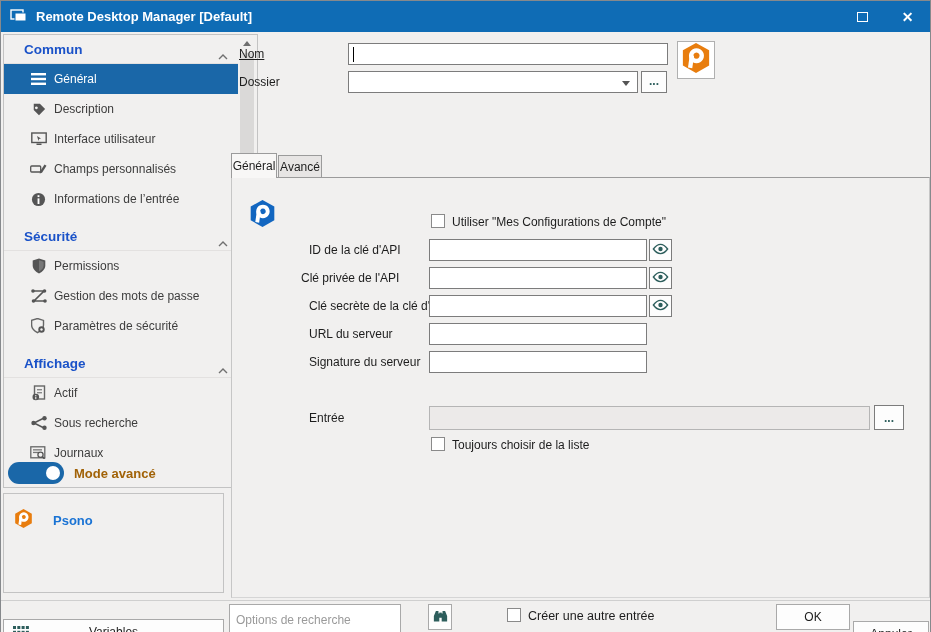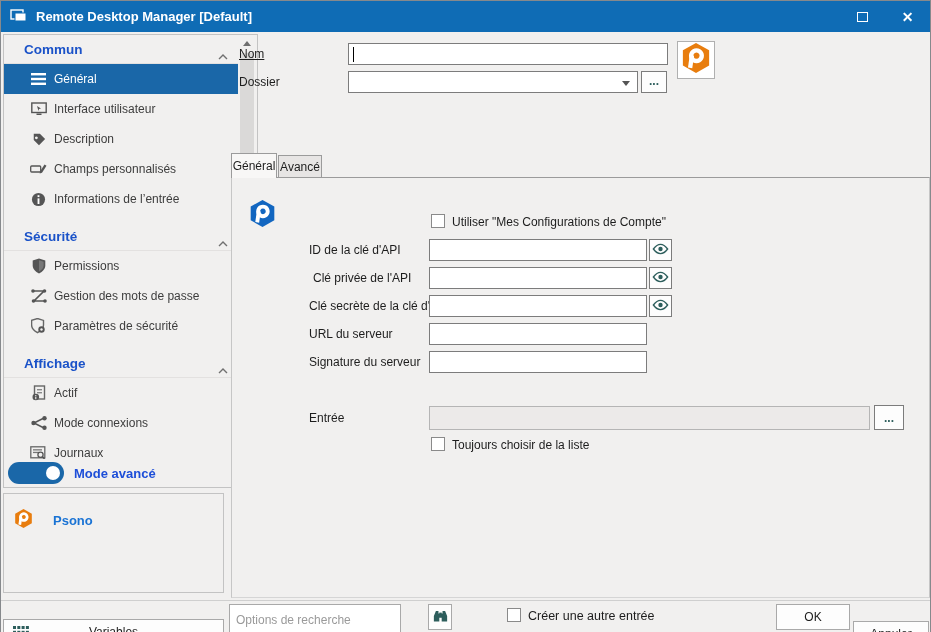--- a/index.html
+++ b/index.html
@@ -29,21 +29,21 @@
   
   .v-scroll { position:absolute; right:1px; top:1px; width:18px; bottom:28px; background:#f1f0ef; }
   .v-scroll .arrow { position:absolute; left:0; width:18px; height:15px; display:flex; align-items:center; justify-content:center; }
   .tri-up { width:0; height:0; border-left:4px solid transparent; border-right:4px solid transparent; border-bottom:5px solid #6f6f6f; }
   .tri-down { width:0; height:0; border-left:4px solid transparent; border-right:4px solid transparent; border-top:5px solid #6f6f6f; }
   .v-thumb { position:absolute; left:2px; right:2px; top:17px; height:350px; background:#dad9d8; }
   
   .toggle-row { position:absolute; left:0; bottom:0; width:100%; height:28px; display:flex; align-items:center; background:#f1f0ef; }
   .toggle-pill { position:relative; margin-left:4px; width:56px; height:22px; background:#1a67a8; border-radius:11px; }
   .toggle-knob { position:absolute; right:4px; top:4px; width:14px; height:14px; border-radius:50%; background:#fff; }
-  .toggle-label { margin-left:10px; font-size:13px; font-weight:bold; color:#1d4ed8; }
+  .toggle-label { margin-left:10px; font-size:13px; font-weight:bold; color:#a16207; }
 
   
   .plugin-panel { position:absolute; left:2px; top:492px; width:221px; height:100px; border:1px solid #c3c3c3; background:#f1f0ef; }
   .plugin-row { display:flex; align-items:center; margin:14px 0 0 10px; }
   .plugin-row .plugin-label { margin-left:20px; font-size:13px; font-weight:bold; color:#1a73d4; }
 
   
   .fld-label { position:absolute; font-size:12px; color:#1d1d1d; white-space:nowrap; }
   .txt-input { position:absolute; background:#fff; border:1px solid #7c7c7c; height:22px; }
   .caret { position:absolute; left:4px; top:3px; width:1px; height:15px; background:#000; }
@@ -107,36 +107,36 @@
               <rect x="0" y="0" width="15" height="2.4" fill="#fff"></rect>
               <rect x="0" y="4.8" width="15" height="2.4" fill="#fff"></rect>
               <rect x="0" y="9.6" width="15" height="2.4" fill="#fff"></rect>
             </svg>
         </span>
         <span>Général</span>
       </div>
 
       <div class="side-item">
         <span class="ic">
+          <svg width="14" height="14" viewBox="0 0 16 16">
+              <path fill-rule="evenodd" d="M2 2 h7 l6 6 -7 7 -6 -6 z M5 5 a1.6 1.6 0 1 0 0.01 0 z" fill="#555"></path>
+            </svg>
+        </span>
+        <span>Description</span>
+      </div>
+
+      <div class="side-item">
+        <span class="ic">
           <svg width="16" height="14" viewBox="0 0 16 14">
               <rect x="0.8" y="1" width="14.4" height="9.5" fill="none" stroke="#555" stroke-width="1.4"></rect>
               <path d="M6 4 l4 2.5 -2 0.5 -0.5 2 z" fill="#555"></path>
               <rect x="5.5" y="11.5" width="5" height="1.5" fill="#555"></rect>
             </svg>
         </span>
         <span>Interface utilisateur</span>
-      </div>
-
-      <div class="side-item">
-        <span class="ic">
-          <svg width="14" height="14" viewBox="0 0 16 16">
-              <path fill-rule="evenodd" d="M2 2 h7 l6 6 -7 7 -6 -6 z M5 5 a1.6 1.6 0 1 0 0.01 0 z" fill="#555"></path>
-            </svg>
-        </span>
-        <span>Description</span>
       </div>
 
       <div class="side-item">
         <span class="ic">
           <svg width="17" height="12" viewBox="0 0 17 12">
               <rect x="0.7" y="3" width="10" height="6" rx="1" fill="none" stroke="#555" stroke-width="1.3"></rect>
               <path d="M10 8.5 L14.5 1.5 l2 1.2 -4.5 7 -2.3 0.8 z" fill="#555"></path>
             </svg>
         </span>
         <span>Champs personnalisés</span>
@@ -222,21 +222,21 @@
       <div class="side-item">
         <span class="ic">
           <svg width="16" height="14" viewBox="0 0 16 14">
               <line x1="3" y1="7" x2="13" y2="2" stroke="#555" stroke-width="1.4"></line>
               <line x1="3" y1="7" x2="13" y2="12" stroke="#555" stroke-width="1.4"></line>
               <circle cx="2.5" cy="7" r="2.2" fill="#555"></circle>
               <circle cx="13.5" cy="2.2" r="2.2" fill="#555"></circle>
               <circle cx="13.5" cy="11.8" r="2.2" fill="#555"></circle>
             </svg>
         </span>
-        <span>Mode connexions</span>
+        <span>Sous recherche</span>
       </div>
 
       <div class="side-item">
         <span class="ic">
           <svg width="17" height="14" viewBox="0 0 17 14">
               <rect x="0.8" y="0.8" width="14" height="11" fill="none" stroke="#666" stroke-width="1.3"></rect>
               <rect x="3" y="3.2" width="9" height="1.3" fill="#777"></rect>
               <rect x="3" y="5.8" width="6" height="1.3" fill="#777"></rect>
               <circle cx="10.5" cy="8.8" r="2.6" fill="none" stroke="#555" stroke-width="1.3"></circle>
               <line x1="12.4" y1="10.7" x2="14.6" y2="12.9" stroke="#555" stroke-width="1.6"></line>
@@ -316,21 +316,21 @@
 
   <span class="fld-label" style="left:308px; top:242px; z-index:3;">ID de la clé d'API</span>
   <div class="txt-input" style="left:428px; top:238px; width:218px; z-index:4;"></div>
   <div class="eye-btn" style="left:648px; top:238px; z-index:4;">
     <span><svg width="17" height="12" viewBox="0 0 24 16">
           <path d="M12 1.5 C7 1.5 3.5 6 2 8 c1.5 2 5 6.5 10 6.5 S20.5 10 22 8 C20.5 6 17 1.5 12 1.5 z" fill="none" stroke="#2d5e5c" stroke-width="2"></path>
           <circle cx="12" cy="8" r="3.1" fill="#2d5e5c"></circle>
         </svg></span>
   </div>
 
-  <span class="fld-label" style="left:312px; top:270px; z-index:3;">Clé privée de l'API</span>
+  <span class="fld-label" style="left:300px; top:270px; z-index:3;">Clé privée de l'API</span>
   <div class="txt-input" style="left:428px; top:266px; width:218px; z-index:4;"></div>
   <div class="eye-btn" style="left:648px; top:266px; z-index:4;">
     <span><svg width="17" height="12" viewBox="0 0 24 16">
           <path d="M12 1.5 C7 1.5 3.5 6 2 8 c1.5 2 5 6.5 10 6.5 S20.5 10 22 8 C20.5 6 17 1.5 12 1.5 z" fill="none" stroke="#2d5e5c" stroke-width="2"></path>
           <circle cx="12" cy="8" r="3.1" fill="#2d5e5c"></circle>
         </svg></span>
   </div>
 
   <span class="fld-label" style="left:308px; top:298px; z-index:3;">Clé secrète de la clé d'API</span>
   <div class="txt-input" style="left:428px; top:294px; width:218px; z-index:4;"></div>

